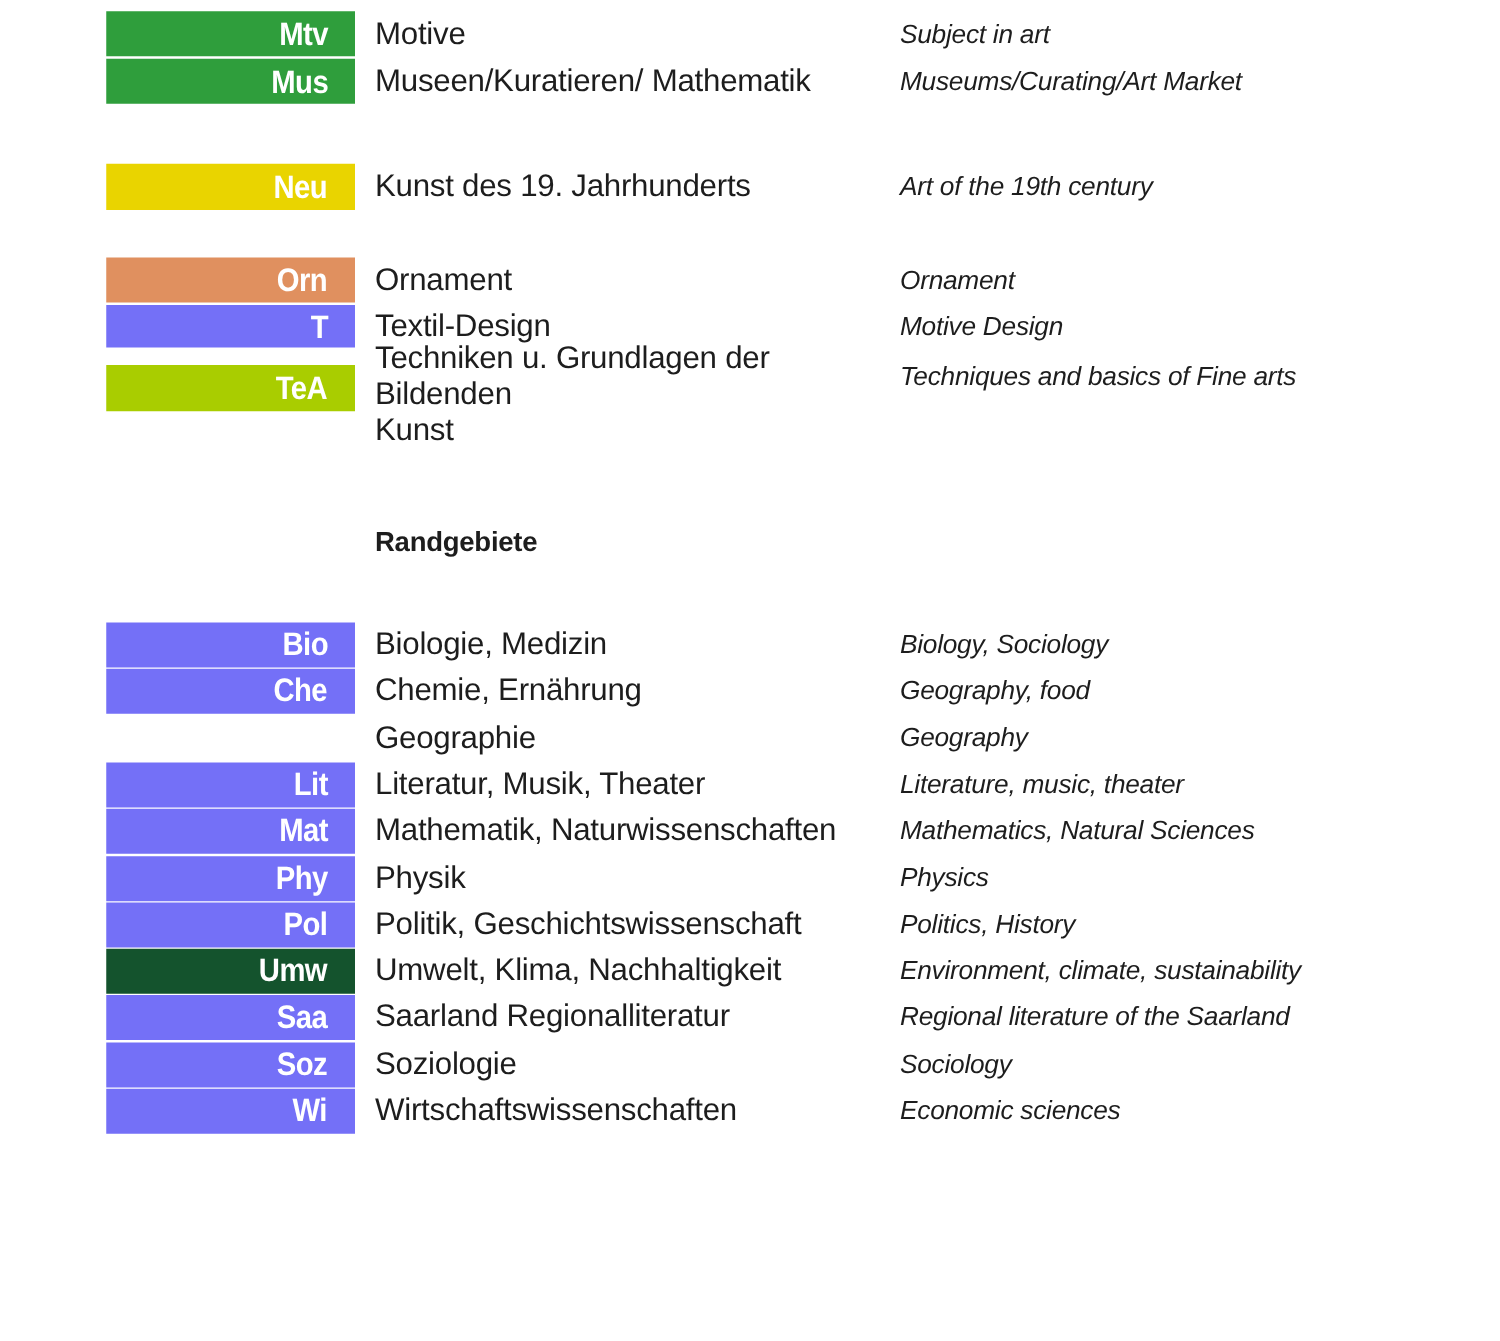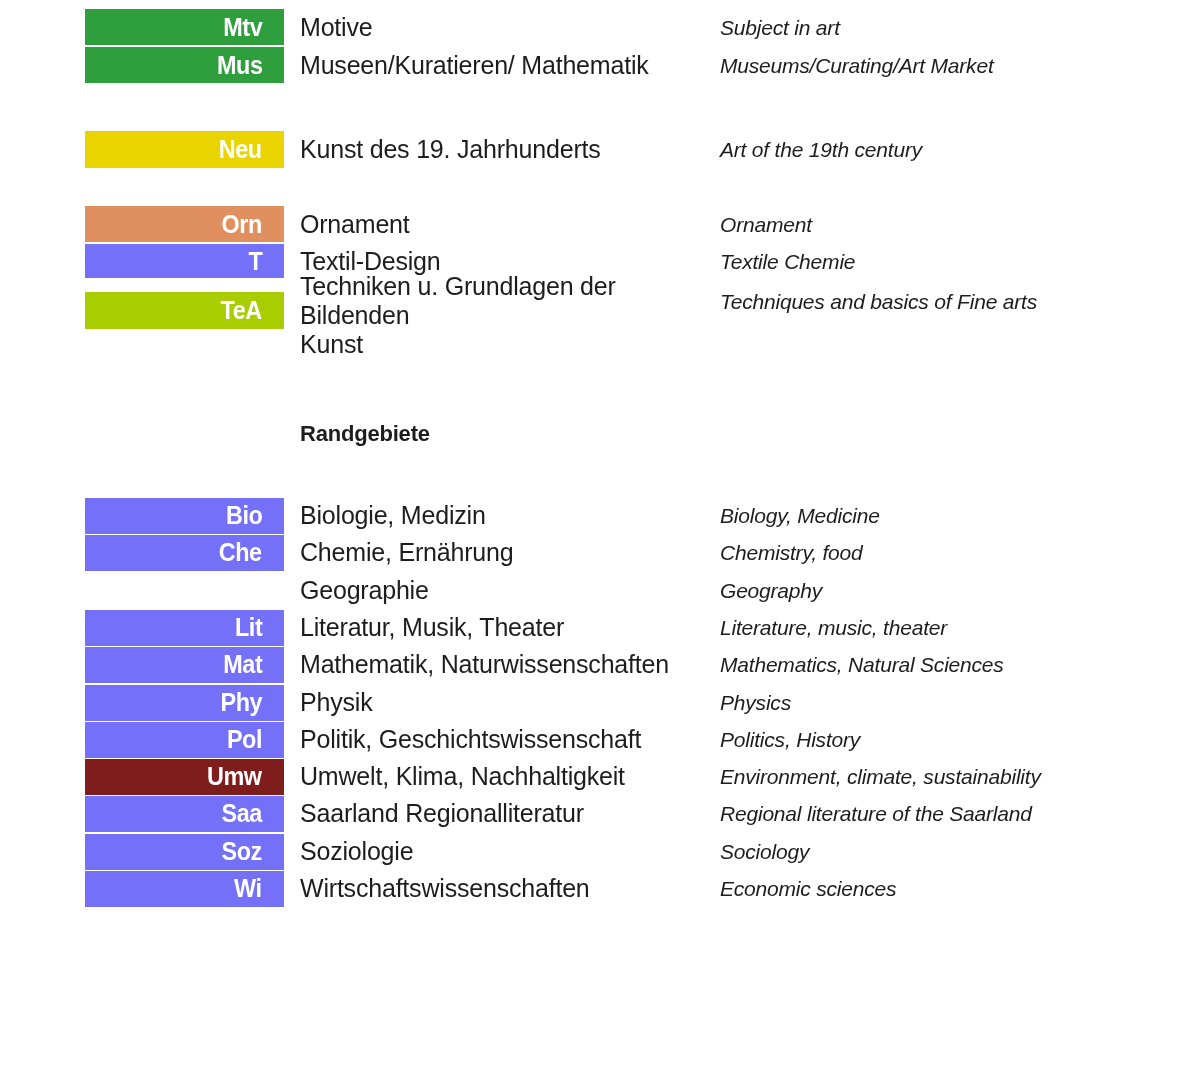--- a/index.html
+++ b/index.html
@@ -56,48 +56,48 @@
     </div>
     <div class="de">Ornament</div>
     <div class="en">Ornament</div>
   </div>
 
   <div class="row" style="top:244px;height:34px;">
     <div class="badge" style="background-color: rgb(116, 112, 247);">
       <span class="code">T</span>
     </div>
     <div class="de">Textil-Design</div>
-    <div class="en">Textile Chemie</div>
+    <div class="en">Motive Design</div>
   </div>
 
   <div class="row tea" style="top:284px;height:62px;">
     <div class="badge" style="background-color: rgb(169, 205, 0);">
       <span class="code">TeA</span>
     </div>
     <div class="de">Techniken u. Grundlagen der Bildenden
 Kunst</div>
     <div class="en">Techniques and basics of Fine arts</div>
   </div>
 
   <div class="heading">Randgebiete</div>
 
   <div class="row row-b" style="top:498px;">
     <div class="badge" style="background-color: rgb(116, 112, 247);">
       <span class="code">Bio</span>
     </div>
     <div class="de">Biologie, Medizin</div>
-    <div class="en">Biology, Medicine</div>
+    <div class="en">Biology, Sociology</div>
   </div>
 
   <div class="row row-b" style="top:535px;">
     <div class="badge" style="background-color: rgb(116, 112, 247);">
       <span class="code">Che</span>
     </div>
     <div class="de">Chemie, Ernährung</div>
-    <div class="en">Chemistry, food</div>
+    <div class="en">Geography, food</div>
   </div>
 
   <div class="row row-b" style="top:573px;">
     <div class="badge" style="background-color: rgb(116, 112, 247); margin-top: 40px;">
       <span class="code">Geo</span>
     </div>
     <div class="de">Geographie</div>
     <div class="en">Geography</div>
   </div>
 
@@ -127,21 +127,21 @@
 
   <div class="row row-b" style="top:722px;">
     <div class="badge" style="background-color: rgb(116, 112, 247);">
       <span class="code">Pol</span>
     </div>
     <div class="de">Politik, Geschichtswissenschaft</div>
     <div class="en">Politics, History</div>
   </div>
 
   <div class="row row-b" style="top:759px;">
-    <div class="badge" style="background-color: #7f1d1d;">
+    <div class="badge" style="background-color: #14532d;">
       <span class="code">Umw</span>
     </div>
     <div class="de">Umwelt, Klima, Nachhaltigkeit</div>
     <div class="en">Environment, climate, sustainability</div>
   </div>
 
   <div class="row row-b" style="top:796px;">
     <div class="badge" style="background-color: rgb(116, 112, 247);">
       <span class="code">Saa</span>
     </div>

